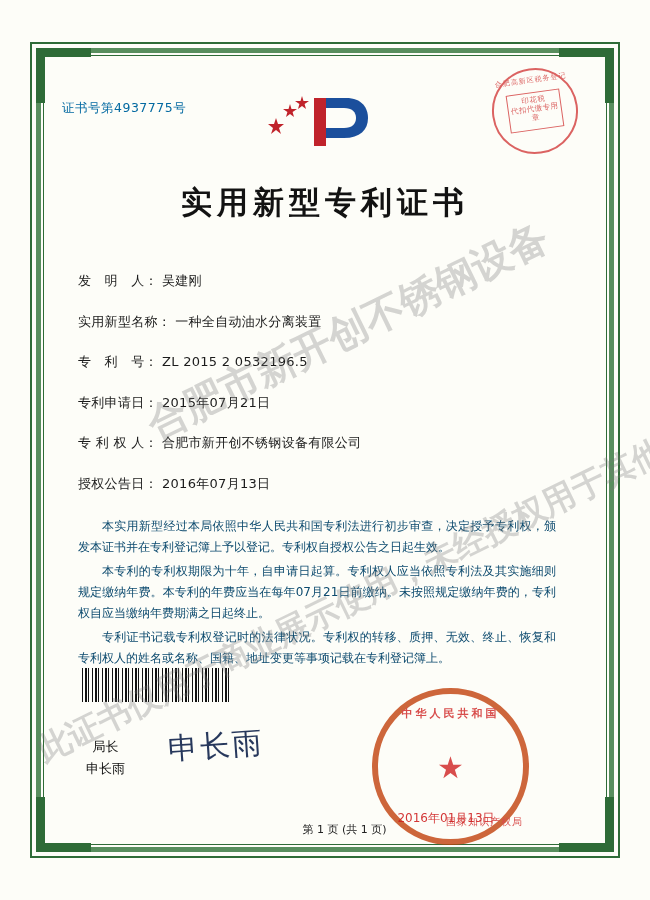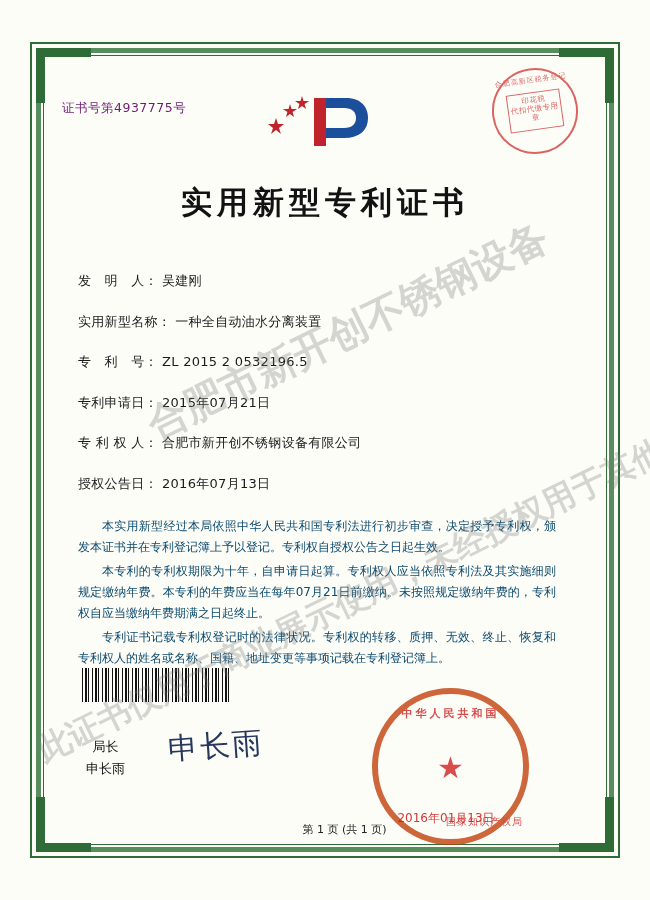--- a/index.html
+++ b/index.html
@@ -59,21 +59,21 @@
   .corner.tr { right: 36px; top: 48px;  border-right-width: 9px; border-top-width: 9px; }
   .corner.bl { left: 36px;  bottom: 48px; border-left-width: 9px; border-bottom-width: 9px; }
   .corner.br { right: 36px; bottom: 48px; border-right-width: 9px; border-bottom-width: 9px; }
 
   
   .cert-number {
     position: absolute;
     left: 62px;
     top: 100px;
     font-size: 12.5px;
-    color: #701a75;
+    color: #0369a1;
     letter-spacing: 0.5px;
     white-space: nowrap;
   }
   .emblem {
     position: absolute;
     left: 268px;
     top: 88px;
     width: 110px;
     height: 70px;
   }

